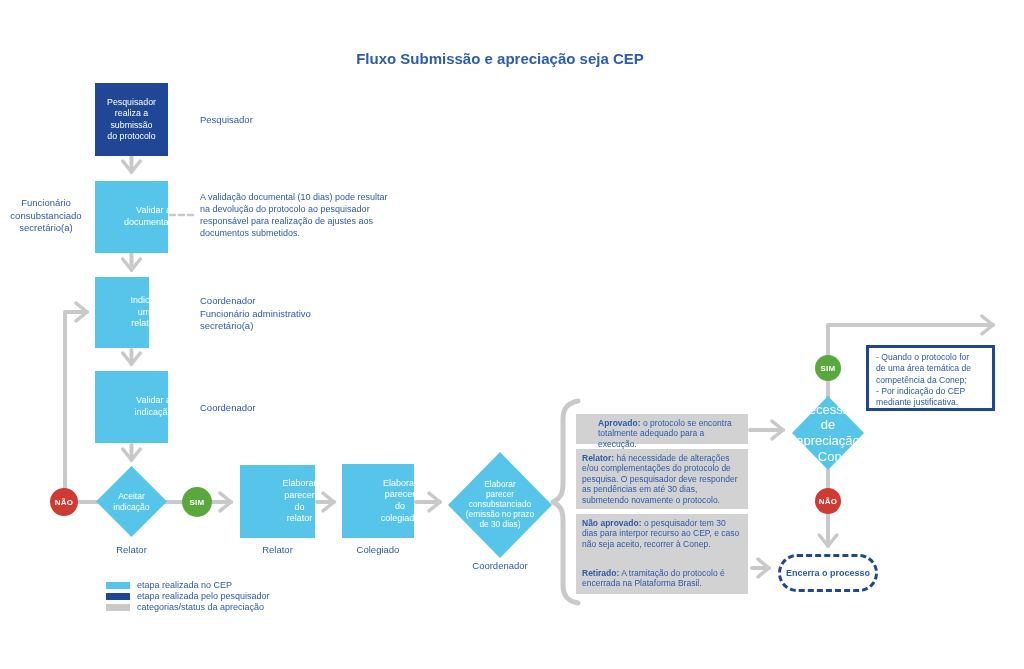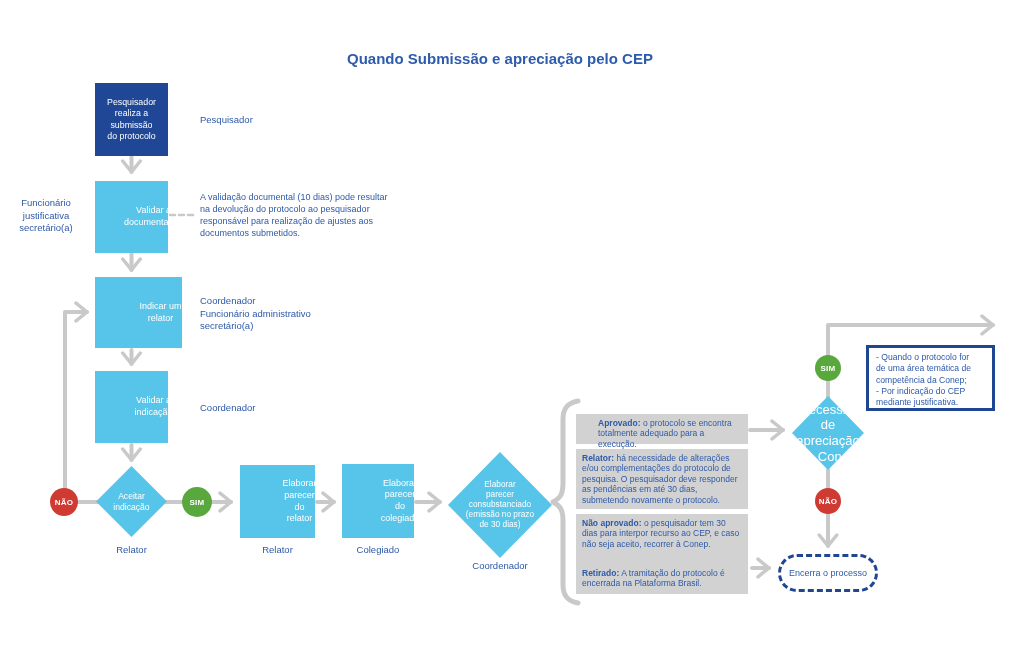--- a/index.html
+++ b/index.html
@@ -25,21 +25,21 @@
         white-space:pre-line;z-index:2;}
   .status-box{position:absolute;left:576px;width:172px;background:#d2d2d2;color:#2d59a8;
               font-size:8.5px;line-height:1.25;padding:3.5px 5px 3px 6px;box-sizing:border-box;
               text-align:left;z-index:2;}
   .status-box b{font-weight:bold;}
   .info-box{position:absolute;left:866px;top:345px;width:129px;height:66px;background:#fff;
             border:3px solid #1f4693;box-sizing:border-box;color:#2d59a8;font-size:8.6px;
             line-height:1.32;padding:4px 4px 2px 7px;white-space:pre-line;text-align:left;z-index:2;}
   .stadium{position:absolute;left:778px;top:554px;width:100px;height:38px;border:3px dashed #1f4693;
            border-radius:19px;box-sizing:border-box;display:flex;align-items:center;justify-content:center;
-           color:#2d59a8;font-size:9px;z-index:2;background:#fff;}
+           color:#2d59a8;font-size:9px;z-index:2;background:#fff;font-weight:bold;}
   .legend{position:absolute;left:106px;top:580px;z-index:2;}
   .legend-row{display:flex;align-items:center;height:10px;margin-bottom:1px;}
   .swatch{width:24px;height:7px;margin-right:7px;flex:0 0 auto;}
   .sw-cep{background:#57c5e9;}
   .sw-pesq{background:#1f4795;}
   .sw-cat{background:#c9c9c9;}
   .legend-label{color:#2d59a8;font-size:9px;white-space:nowrap;}
 </style>
 </head>
 <body>
@@ -65,39 +65,39 @@
       <line x1="416" y1="502" x2="440" y2="502" marker-end="url(#chev)"></line>
       <path d="M578,401 C567,403 563,409 563,419 L563,483 C563,493 561,498 553,502 C561,506 563,511 563,521 L563,585 C563,595 567,601 578,603" stroke-width="5"></path>
       <line x1="750" y1="430" x2="783" y2="430" marker-end="url(#chev)"></line>
       <line x1="752" y1="568" x2="769" y2="568" marker-end="url(#chev)"></line>
       <polyline points="828,398 828,325 993,325" marker-end="url(#chev)"></polyline>
       <line x1="828" y1="470" x2="828" y2="546" marker-end="url(#chev)"></line>
       <line x1="170" y1="215" x2="197" y2="215" stroke-width="2.5" stroke-dasharray="5,4"></line>
     </g>
   </svg>
 
-  <div class="title">Quando Submissão e apreciação pelo CEP</div>
+  <div class="title">Fluxo Submissão e apreciação seja CEP</div>
 
   <div class="node box-dark" style="left:95px;top:83px;width:73px;height:73px;">Pesquisador
 realiza a
 submissão
 do protocolo</div>
   <div class="role" style="left:200px;top:114px;">Pesquisador</div>
 
   <div class="node box-light" style="left:95px;top:181px;width:73px;height:72px;">Validar a
 documentação</div>
   <div class="role center" style="left:6px;top:197px;width:80px;">Funcionário
-justificativa
+consubstanciado
 secretário(a)</div>
   <div class="note" style="left:200px;top:191px;width:230px;">A validação documental (10 dias) pode resultar
 na devolução do protocolo ao pesquisador
 responsável para realização de ajustes aos
 documentos submetidos.</div>
 
-  <div class="node box-light" style="left:95px;top:277px;width:87px;height:71px;">Indicar um
+  <div class="node box-light" style="left:95px;top:277px;width:54px;height:71px;">Indicar um
 relator</div>
   <div class="role" style="left:200px;top:295px;">Coordenador
 Funcionário administrativo
 secretário(a)</div>
 
   <div class="node box-light" style="left:95px;top:371px;width:73px;height:72px;">Validar a
 indicação</div>
   <div class="role" style="left:200px;top:402px;">Coordenador</div>
 
   <div class="node diamond" style="left:96px;top:466px;width:71px;height:71px;font-size:8.6px;">Aceitar
@@ -146,14 +146,28 @@
 da Conep</div>
   <div class="circle c-green" style="left:815px;top:355px;width:26px;height:26px;">SIM</div>
   <div class="circle c-red" style="left:815px;top:488px;width:26px;height:26px;">NÃO</div>
   <div class="info-box">- Quando o protocolo for
 de uma área temática de
 competência da Conep;
 - Por indicação do CEP
 mediante justificativa.</div>
   <div class="stadium">Encerra o processo</div>
 
+  <div class="legend">
+    <div class="legend-row">
+      <span class="swatch sw-cep"></span>
+      <span class="legend-label">etapa realizada no CEP</span>
+    </div>
+    <div class="legend-row">
+      <span class="swatch sw-pesq"></span>
+      <span class="legend-label">etapa realizada pelo pesquisador</span>
+    </div>
+    <div class="legend-row">
+      <span class="swatch sw-cat"></span>
+      <span class="legend-label">categorias/status da apreciação</span>
+    </div>
+  </div>
 
 </div>
 
 </body></html>

